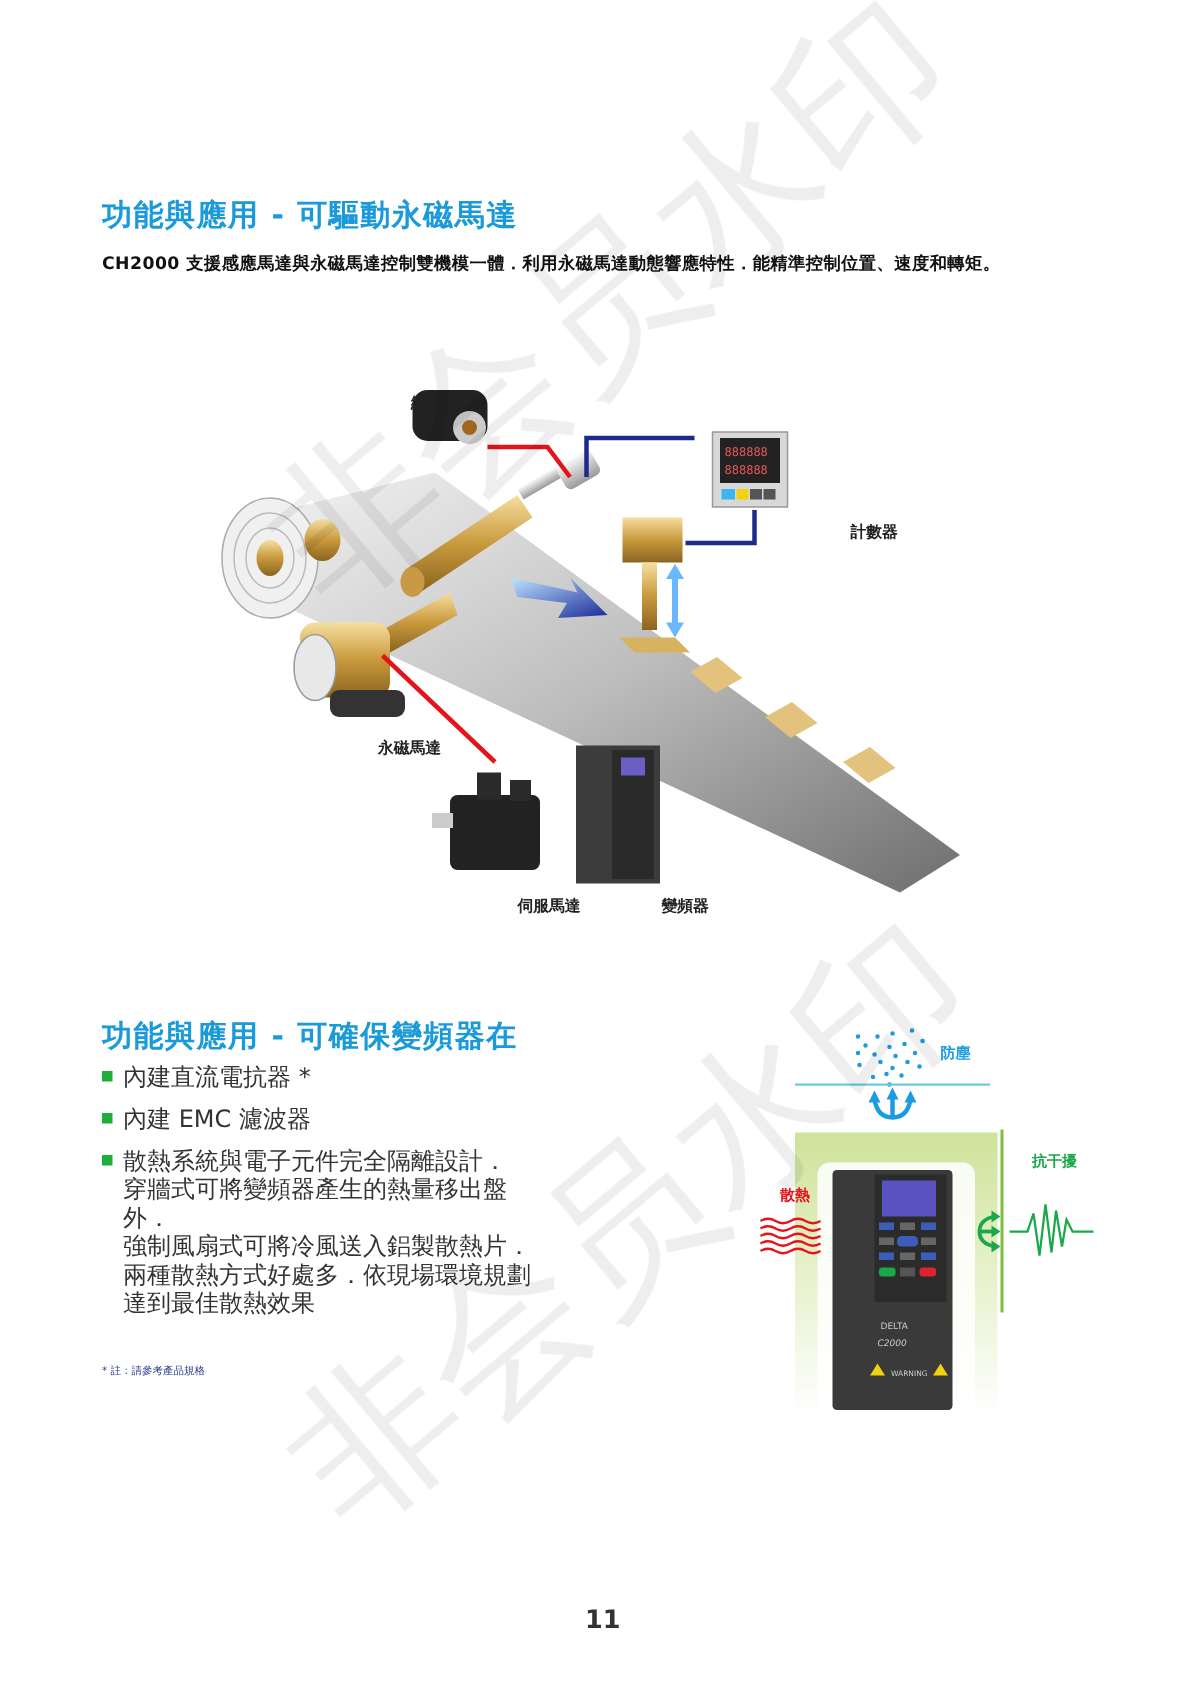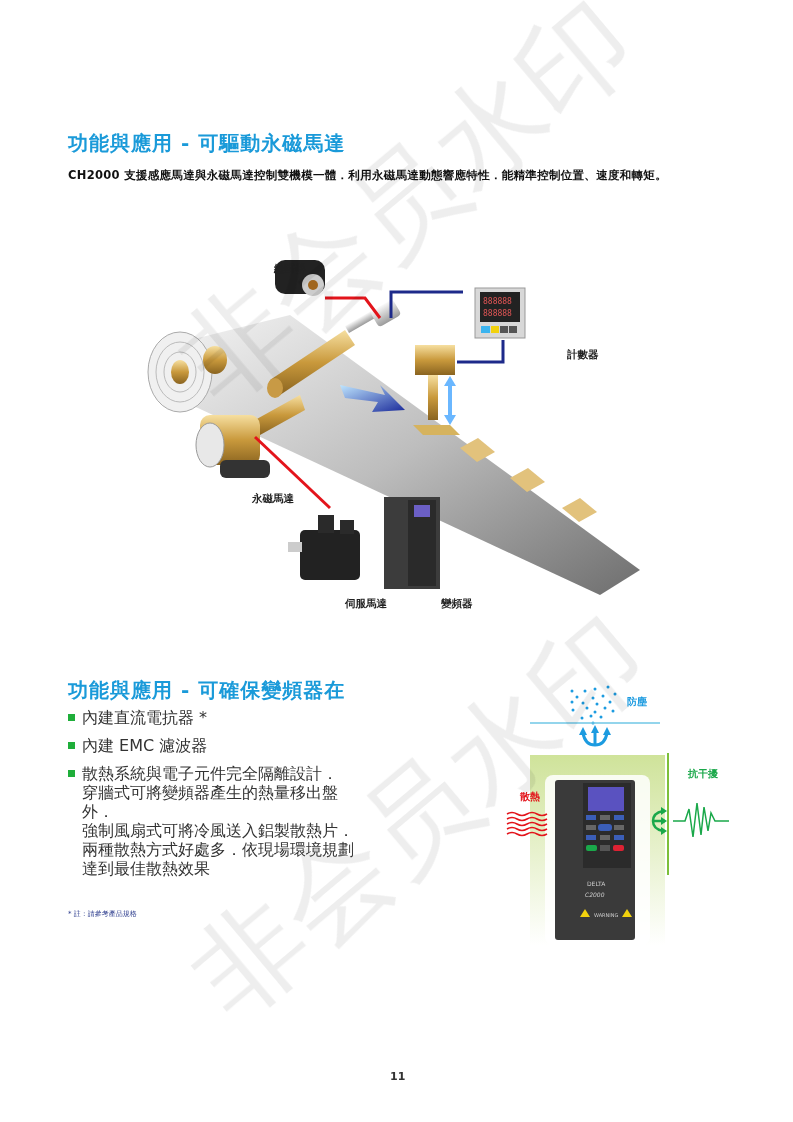--- a/index.html
+++ b/index.html
@@ -5,21 +5,21 @@
   html, body { margin:0; padding:0; background:#fff; }
   body { width:793px; height:1122px; position:relative; overflow:hidden; font-family:"DejaVu Sans","Liberation Sans",sans-serif; color:#222; }
   .abs { position:absolute; }
   .h1 { color:#1a9ad9; font-size:20px; font-weight:bold; letter-spacing:1px; white-space:nowrap; }
   .intro { font-size:11.5px; font-weight:bold; color:#111; white-space:nowrap; letter-spacing:0.3px; }
   .lbl { font-size:10.5px; font-weight:bold; color:#222; white-space:nowrap;padding-left:48px; }
   .bullets { list-style:none; margin:0; padding:0; font-size:16px; line-height:19px; color:#333; }
   .bullets li { position:relative; padding-left:14px; margin-bottom:9px; }
   .bullets li .sq { position:absolute; left:0; top:6px; width:7px; height:7px; background:#1fae3a; }
   .note { font-size:7px; color:#2a3a8c; }
-  .pageno { font-size:11px; font-weight:bold; color:#333; }
+  .pageno { font-size:17px; font-weight:bold; color:#333; }
   .watermark { position:absolute; left:0; top:0; width:793px; height:1122px; pointer-events:none; }
 </style>
 </head>
 <body>
 
 <div class="abs h1" style="left:68px;top:130px;">功能與應用 - 可驅動永磁馬達</div>
 <div class="abs intro" style="left:68px;top:168px;">CH2000 支援感應馬達與永磁馬達控制雙機模一體．利用永磁馬達動態響應特性．能精準控制位置、速度和轉矩。</div>
 
 <svg class="abs" style="left:0;top:0;" width="793" height="640">
   <defs>

